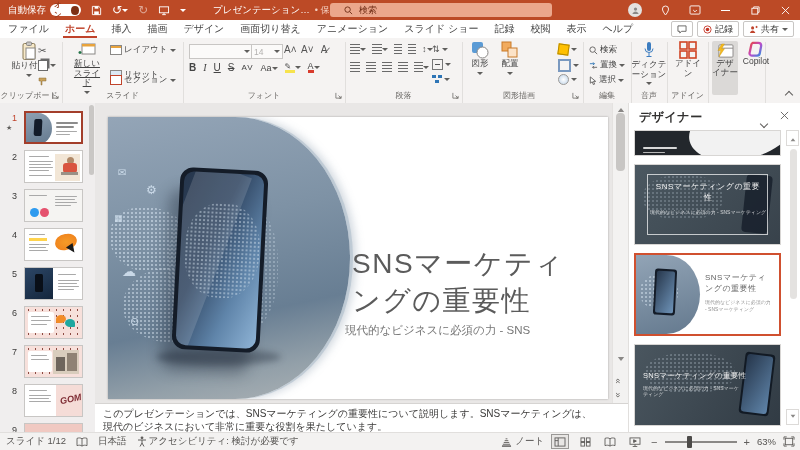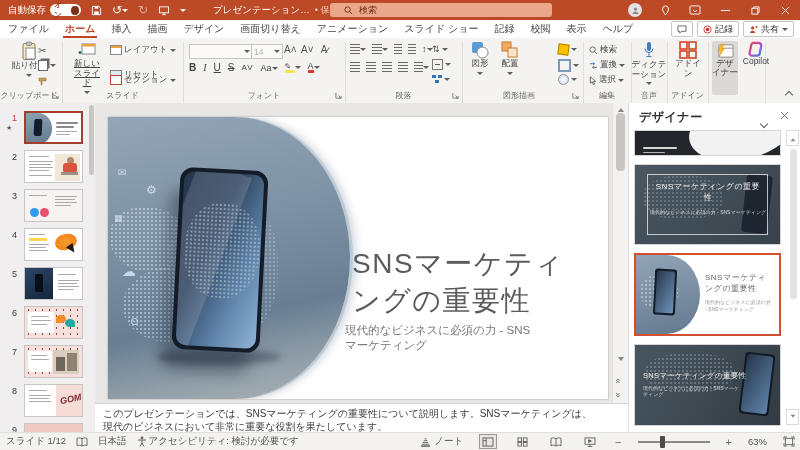--- a/index.html
+++ b/index.html
@@ -77,21 +77,21 @@
   .notes{position:absolute;left:95px;top:403px;width:533px;height:29px;background:#fff;border-top:1px solid #D6D4D2;box-sizing:border-box;overflow:hidden;}
   .notes .txt{position:absolute;left:8px;top:4px;width:498px;font-size:10px;line-height:12.5px;color:#3B3A39;}
   
   .designer{position:absolute;left:628px;top:103px;width:172px;height:329px;background:#FFFFFF;border-left:1px solid #E1DFDD;overflow:hidden;}
   .dhead{position:absolute;left:10px;top:6px;font-size:12px;color:#323130;font-weight:bold;letter-spacing:.5px;}
   .dthumb{position:absolute;left:5px;width:147px;background:#2A2E33;overflow:hidden;box-sizing:border-box;border:1px solid #D8D6D4;}
   .dscroll{position:absolute;right:2px;width:11px;}
   
   .status{position:absolute;left:0;top:432px;width:800px;height:18px;background:#F3F2F1;border-top:1px solid #E1DFDD;display:flex;align-items:center;font-size:9.5px;color:#555351;box-sizing:border-box;}
   .st-item{display:flex;align-items:center;gap:3px;margin-left:10px;white-space:nowrap;}
-  .st-right{margin-left:auto;display:flex;align-items:center;gap:16px;margin-right:5px;}
+  .st-right{margin-left:auto;display:flex;align-items:center;gap:7px;margin-right:5px;}
   .viewbtn{width:18px;height:15px;display:flex;align-items:center;justify-content:center;}
   .viewbtn.on{border:1px solid #9A9896;background:#E8E6E4;box-sizing:border-box;}
   .ztrack{width:72px;height:2px;background:#8A8886;position:relative;}
   .zthumb{position:absolute;left:22px;top:-5px;width:5px;height:12px;background:#4D4B49;border-radius:1px;}
   svg{display:block;}
 </style>
 </head>
 <body>
 
 <div class="titlebar">
@@ -607,21 +607,20 @@
           <div class="dots" style="left:4px;top:30px;width:75px;height:95px;border-radius:45%;opacity:.45;"></div>
         </div>
       </div>
     </div>
     <div class="stitle">
       <div>SNSマーケティ</div>
       <div>ングの重要性</div>
     </div>
     <div class="ssub">
       <div>現代的なビジネスに必須の力 - SNS</div>
-      <div>マーケティング</div>
     </div>
   </div>
 </div>
 
 <div class="vstrip">
   <div class="abs" style="left:4px;top:1px;">
       <span class="tri-up" style="transform:scale(.8);display:block;"></span>
     </div>
   <div class="vthumb"></div>
   <div class="abs" style="left:4px;top:253px;">

